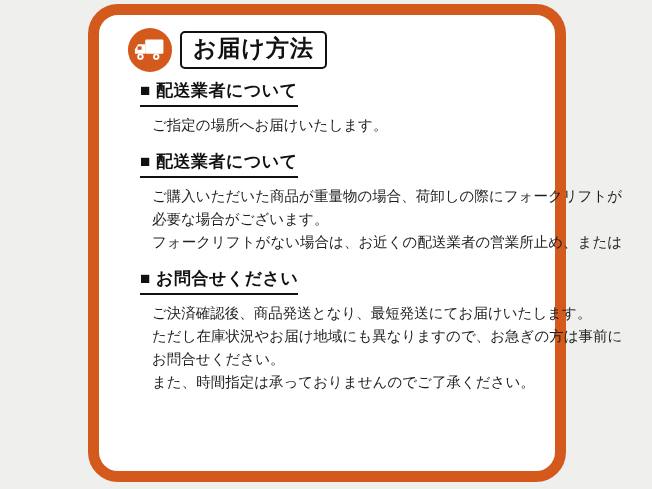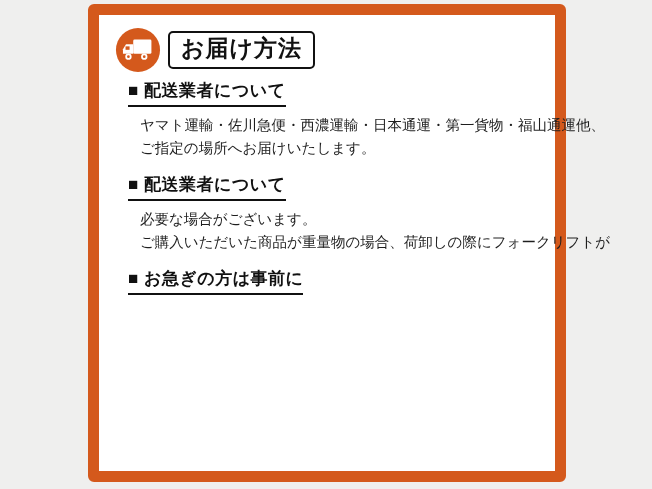--- a/index.html
+++ b/index.html
@@ -16,22 +16,22 @@
   }
   .card {
     position: absolute;
     left: 88px;
     top: 4px;
     width: 478px;
     height: 478px;
     box-sizing: border-box;
     background: #ffffff;
     border: 11px solid #d4591c;
-    border-radius: 6px;
-    padding: 10px 16px 0 16px;
+    border-radius: 30px;
+    padding: 10px 16px 0 28px;
   }
   .header-row {
     display: flex;
     align-items: center;
     gap: 7px;
     margin: 2px 0 6px 0;
   }
   .truck-badge {
     width: 46px;
     height: 46px;
@@ -96,32 +96,38 @@
         </svg>
       </span>
       <span class="title-box">お届け方法</span>
     </div>
 
     <div class="sections">
 
       <div class="section">
         <div class="section-heading">■ 配送業者について</div>
         <div class="section-body">
-          <div class="body-line">ヤマト運輸・佐川急便・西濃運輸・日本通運・第一貨物・福山通運他、</div>
           <div class="body-line">ご指定の場所へお届けいたします。</div>
         </div>
       </div>
 
       <div class="section">
         <div class="section-heading">■ 配送業者について</div>
         <div class="section-body">
+          <div class="body-line">ご購入いただいた商品が重量物の場合、荷卸しの際にフォークリフトが</div>
           <div class="body-line">必要な場合がございます。</div>
-          <div class="body-line">ご購入いただいた商品が重量物の場合、荷卸しの際にフォークリフトが</div>
+          <div class="body-line">フォークリフトがない場合は、お近くの配送業者の営業所止め、または</div>
         </div>
       </div>
 
       <div class="section">
-        <div class="section-heading">■ お急ぎの方は事前に</div>
+        <div class="section-heading">■ お問合せください</div>
+        <div class="section-body">
+          <div class="body-line">ご決済確認後、商品発送となり、最短発送にてお届けいたします。</div>
+          <div class="body-line">ただし在庫状況やお届け地域にも異なりますので、お急ぎの方は事前に</div>
+          <div class="body-line">お問合せください。</div>
+          <div class="body-line">また、時間指定は承っておりませんのでご了承ください。</div>
+        </div>
       </div>
 
     </div>
   </div>
 </div>
 
 </body></html>

